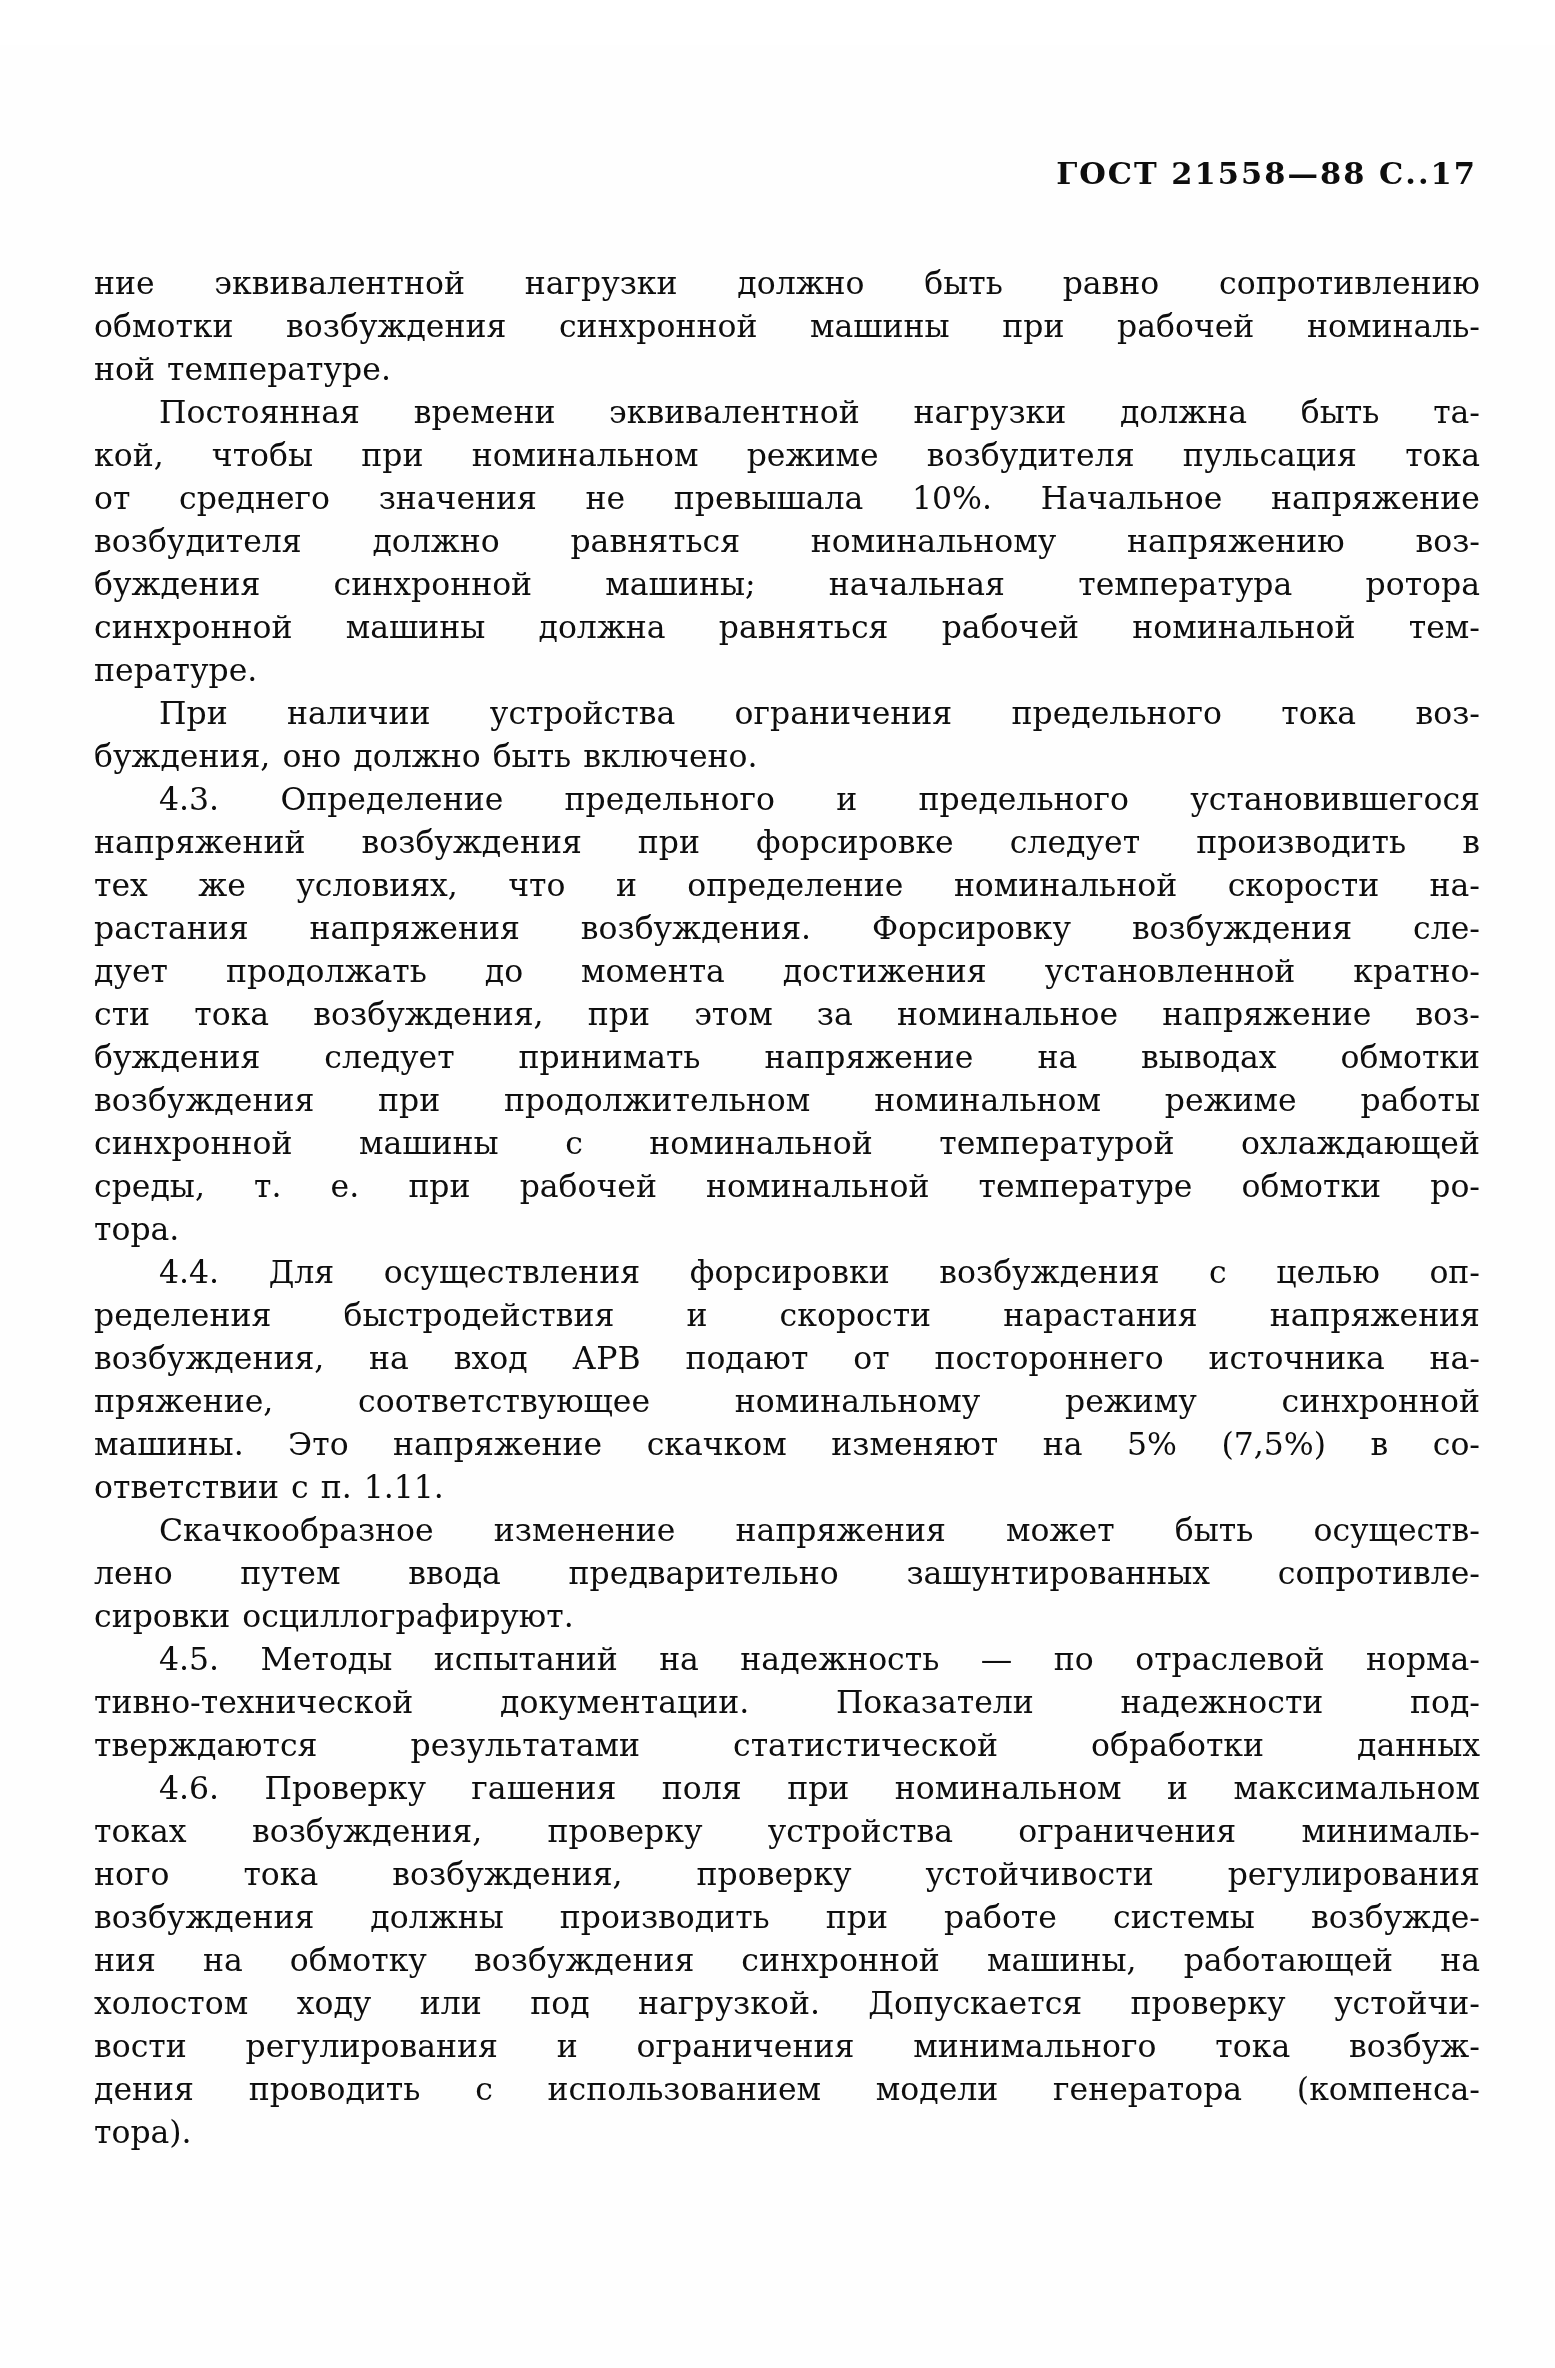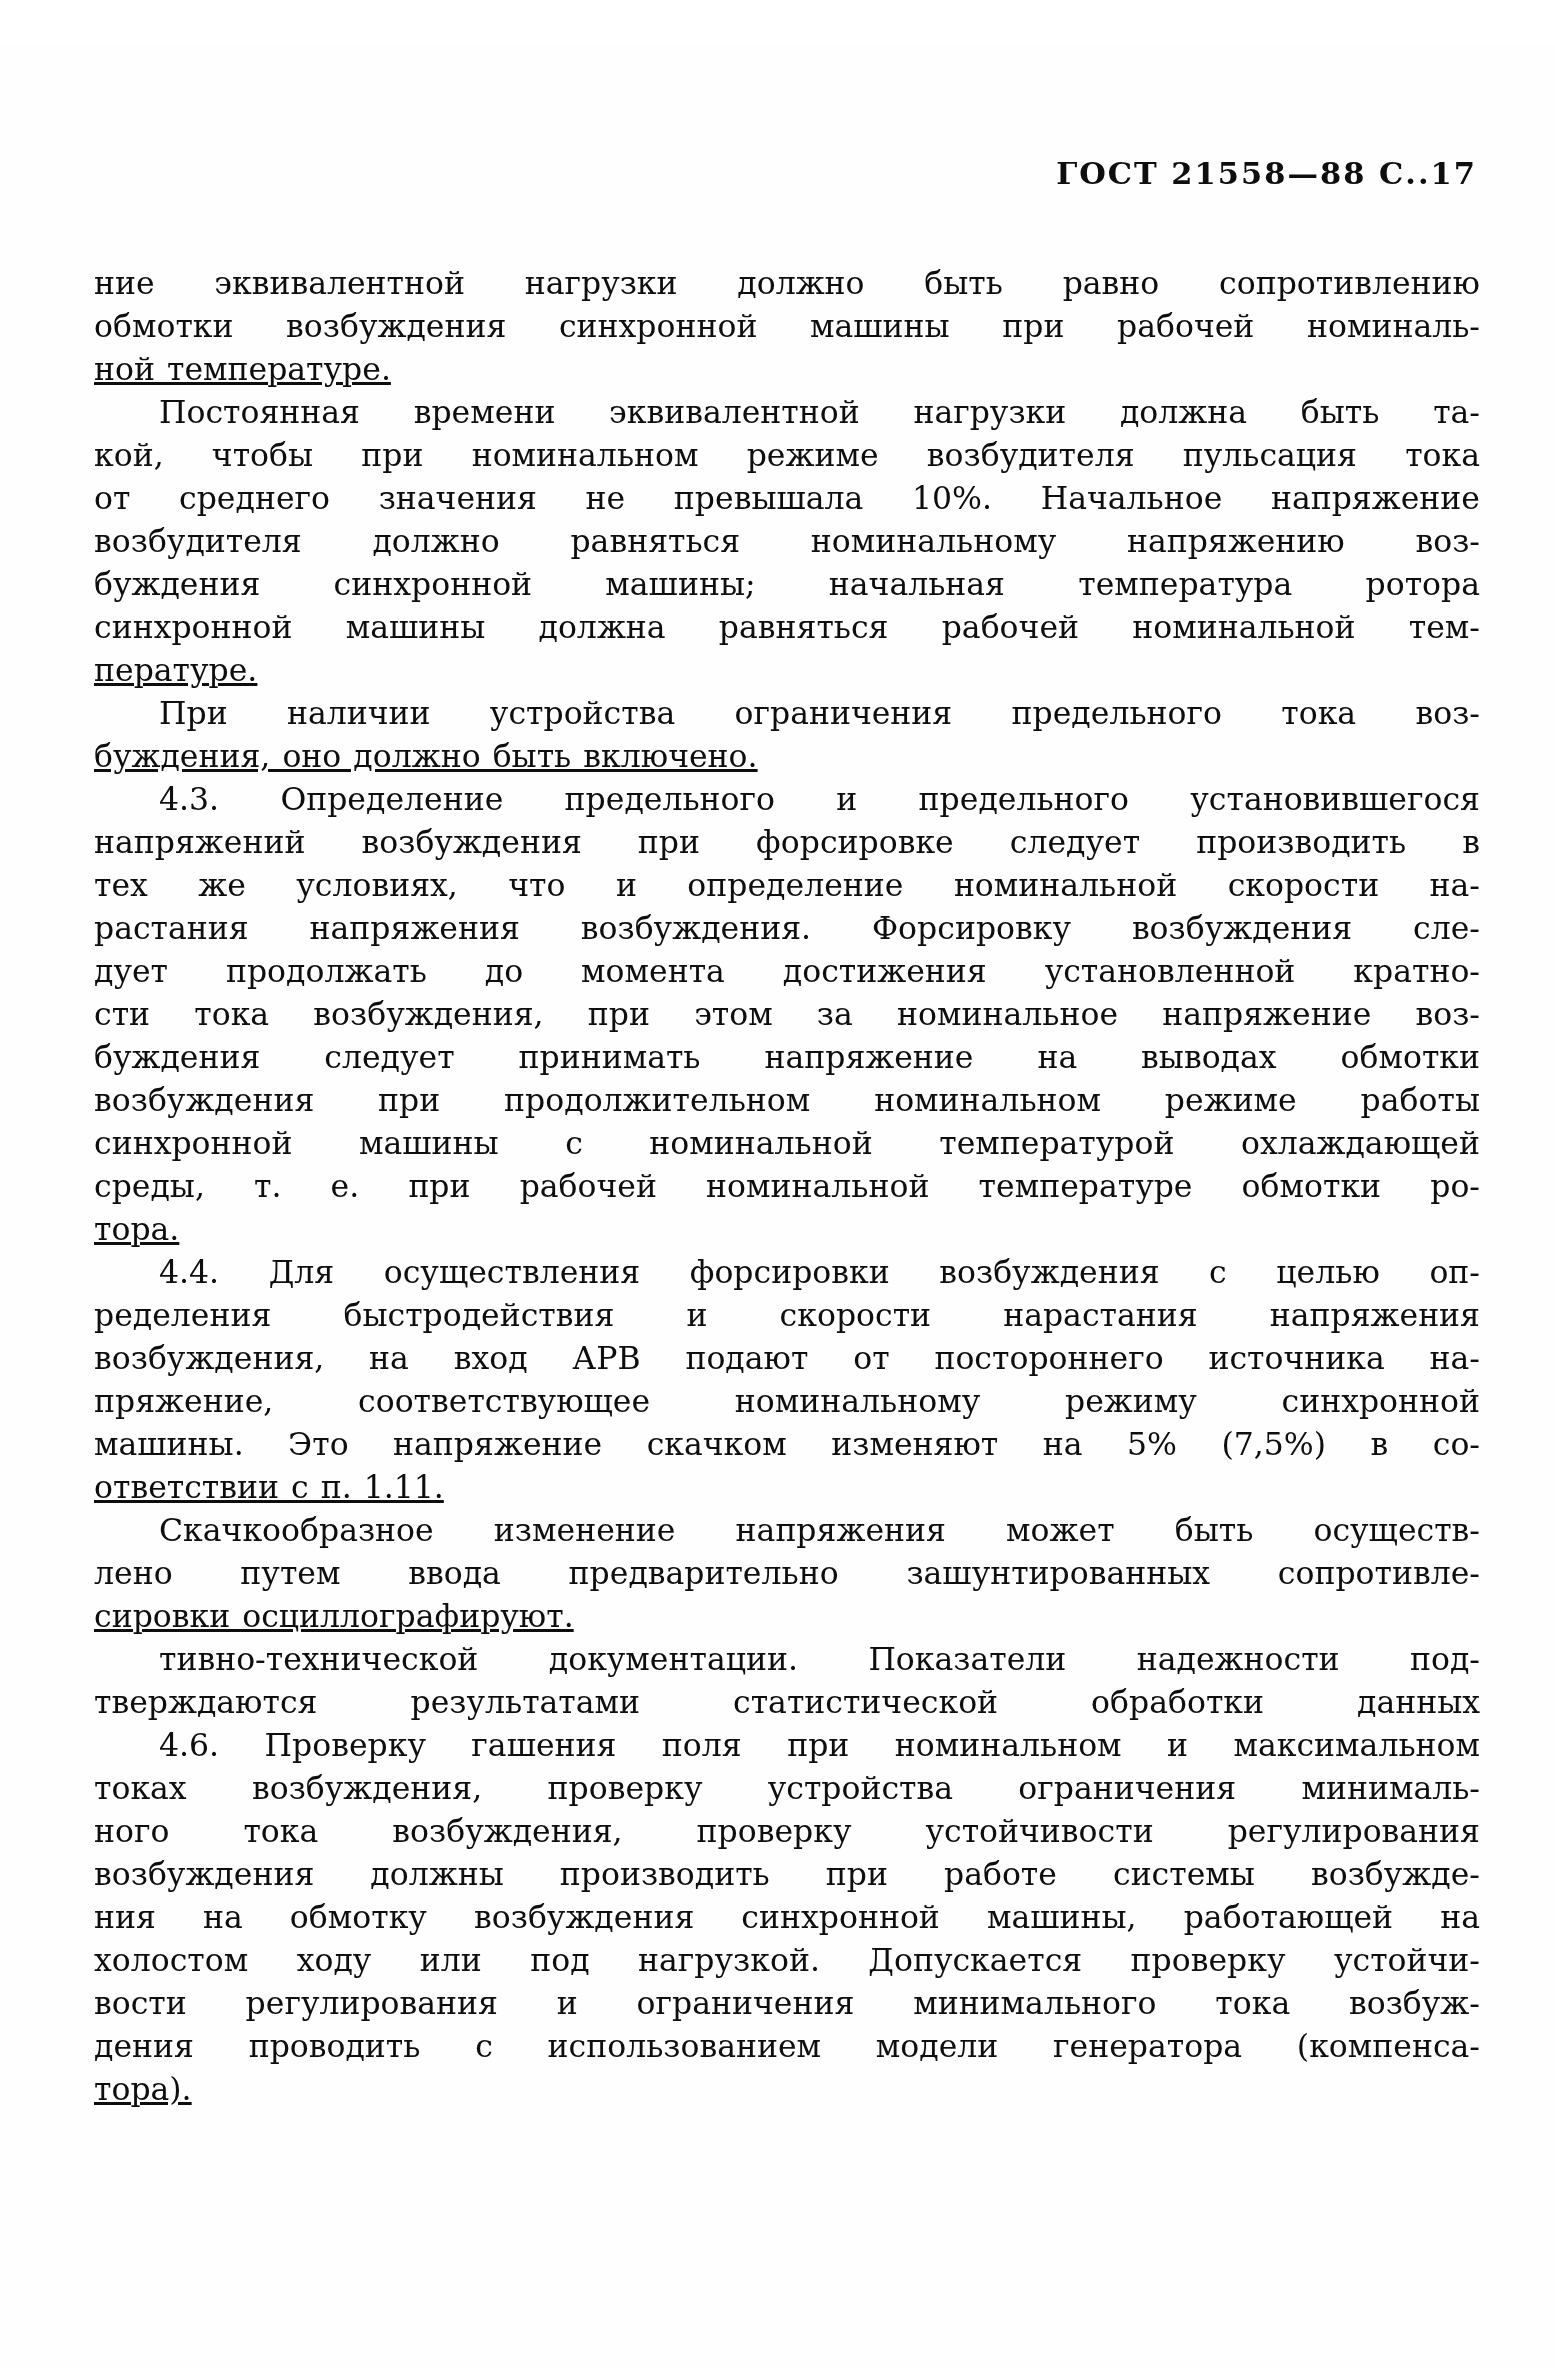--- a/index.html
+++ b/index.html
@@ -43,21 +43,20 @@
     line-height: 43px;
     height: 43px;
     overflow: hidden;
     text-align: justify;
     text-align-last: justify;
     word-spacing: 2px;
   }
   .line.last {
     text-align: left;
     text-align-last: left;
-    text-decoration: underline;
   }
   .paragraph.indent .line:first-child {
     text-indent: 65px;
   }
 </style>
 </head>
 <body>
 
 <div class="page">
   <div class="running-head">
@@ -102,20 +101,21 @@
         <div class="line">пряжение, соответствующее номинальному режиму синхронной</div>
         <div class="line">машины. Это напряжение скачком изменяют на 5% (7,5%) в со-</div>
         <div class="line last">ответствии с п. 1.11.</div>
       </div>
       <div class="paragraph indent">
         <div class="line">Скачкообразное изменение напряжения может быть осуществ-</div>
         <div class="line">лено путем ввода предварительно зашунтированных сопротивле-</div>
         <div class="line last">сировки осциллографируют.</div>
       </div>
       <div class="paragraph indent">
+        <div class="line">4.5. Методы испытаний на надежность — по отраслевой норма-</div>
         <div class="line">тивно-технической документации. Показатели надежности под-</div>
         <div class="line">тверждаются результатами статистической обработки данных</div>
       </div>
       <div class="paragraph indent">
         <div class="line">4.6. Проверку гашения поля при номинальном и максимальном</div>
         <div class="line">токах возбуждения, проверку устройства ограничения минималь-</div>
         <div class="line">ного тока возбуждения, проверку устойчивости регулирования</div>
         <div class="line">возбуждения должны производить при работе системы возбужде-</div>
         <div class="line">ния на обмотку возбуждения синхронной машины, работающей на</div>
         <div class="line">холостом ходу или под нагрузкой. Допускается проверку устойчи-</div>

